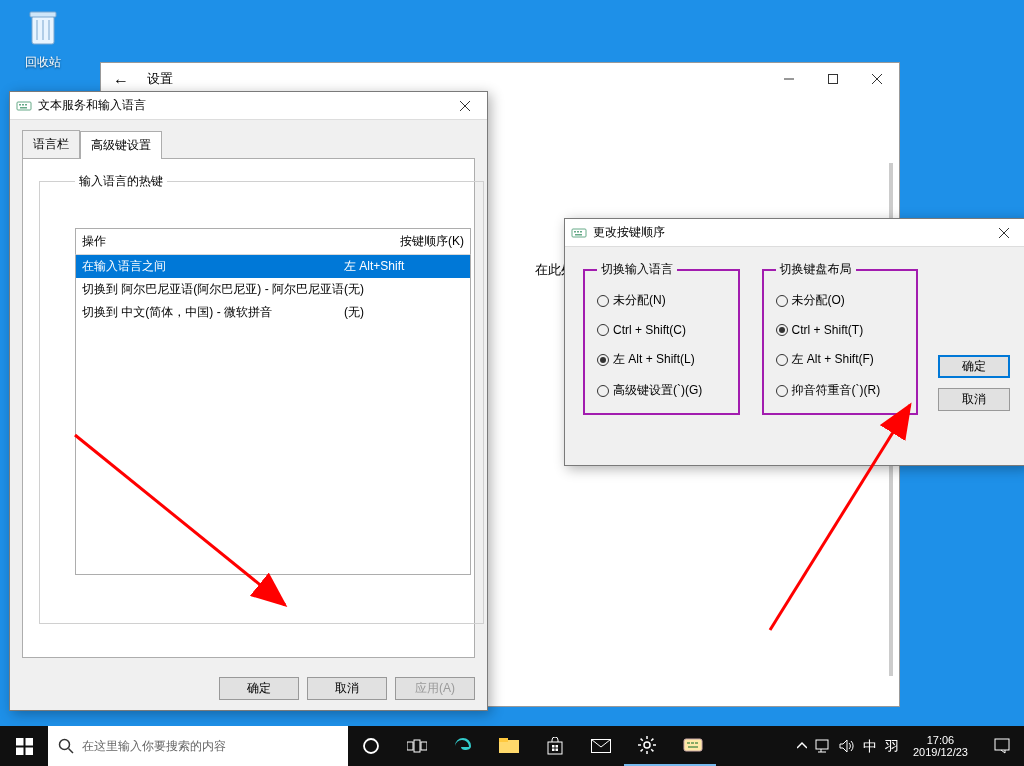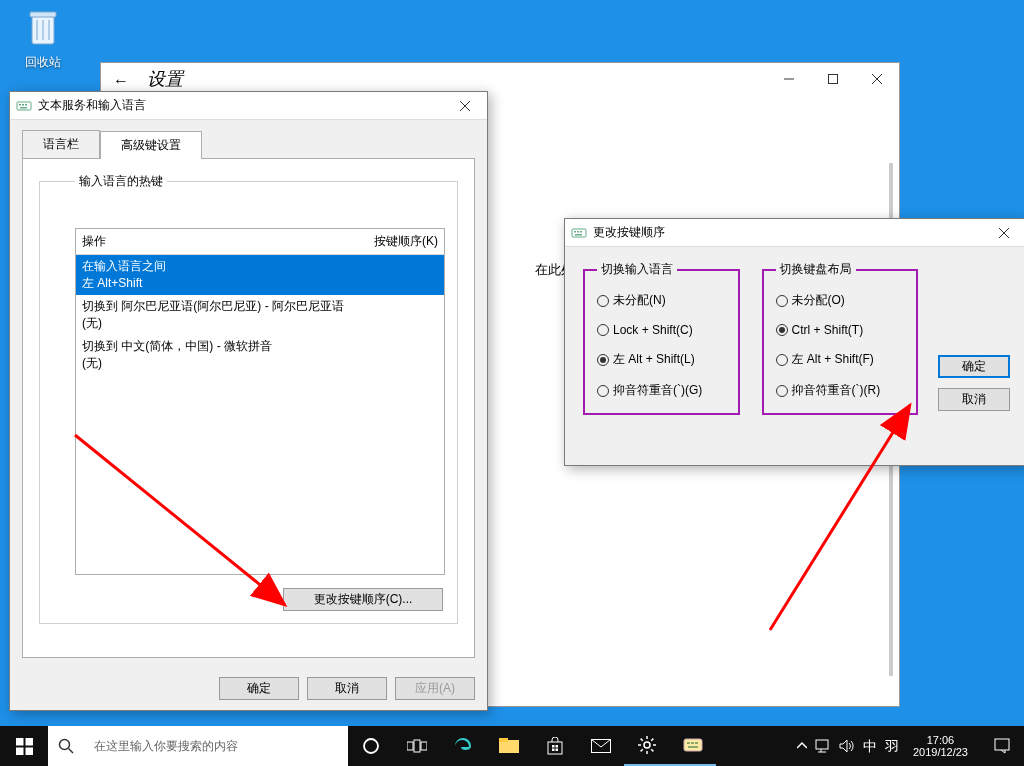--- a/index.html
+++ b/index.html
@@ -5,67 +5,67 @@
 * { box-sizing: border-box; font-family: "Microsoft YaHei", "Segoe UI", sans-serif; }
 body { margin: 0; width: 1024px; height: 766px; background: #1e90e8; overflow: hidden; position: relative; font-size: 12px; }
 
 .desktop-icon { position: absolute; top: 8px; left: 8px; width: 70px; text-align: center; color: #fff; }
 .desktop-icon .bin { width: 42px; height: 42px; margin: 0 auto 4px; }
 .desktop-icon .lbl { text-shadow: 0 1px 2px rgba(0,0,0,.6); }
 
 .settings-window { position: absolute; top: 62px; left: 100px; width: 800px; height: 645px; background: #fff; border: 1px solid #999; }
 .settings-title { height: 32px; display: flex; align-items: center; }
 .settings-title .nav { padding: 0 12px; font-size: 16px; cursor: default; }
-.settings-title .ttl { padding-left: 6px; flex: 1; font-size: 18px; font-style: italic; }
+.settings-title .ttl { padding-left: 6px; flex: 1; font-size: 13px; }
 .wctl { width: 44px; height: 28px; display: flex; align-items: center; justify-content: center; }
 .settings-body { padding: 18px 24px; font-size: 13px; }
 .scroll-hint { position: absolute; right: 6px; top: 100px; bottom: 30px; width: 4px; background: #ccc; }
 
 .dialog { position: absolute; background: #f0f0f0; border: 1px solid #7a7a7a; box-shadow: 3px 3px 12px rgba(0,0,0,.3); }
 .dlg-title { height: 28px; display: flex; align-items: center; padding: 0 6px; background: #fff; border-bottom: 1px solid #ddd; }
 .dlg-title .ic { width: 16px; height: 16px; margin-right: 6px; }
 .dlg-title .t { flex: 1; font-size: 12px; }
 .close-x { width: 32px; height: 20px; display: flex; align-items: center; justify-content: center; }
 
 .dlg-text { top: 91px; left: 9px; width: 479px; height: 620px; }
 .tabs { display: flex; padding: 10px 12px 0; gap: 0; }
-.tab { padding: 5px 20px; border: 1px solid #adadad; border-bottom: none; background: #f0f0f0; position: relative; text-align: right; }
+.tab { padding: 5px 10px; border: 1px solid #adadad; border-bottom: none; background: #f0f0f0; position: relative; text-align: right; }
 .tab.active { background: #fff; z-index: 2; top: 1px; }
 .tab-body { margin: 0 12px 12px; border: 1px solid #adadad; background: #fff; padding: 14px; height: 500px; }
 .fieldset { border: 1px solid #d0d0d0; padding: 10px 12px 14px; margin-bottom: 14px; }
 .fieldset > legend { padding: 0 4px; font-size: 12px; }
 .radio-row { display: flex; gap: 90px; padding-top: 6px; }
 .radio { display: flex; align-items: center; gap: 4px; }
 .rb { width: 12px; height: 12px; border: 1px solid #333; border-radius: 50%; display: inline-flex; align-items: center; justify-content: center; }
 .rb.ck::after { content: ""; width: 6px; height: 6px; background: #333; border-radius: 50%; }
 .list-head { display: flex; border: 1px solid #adadad; border-bottom: 1px solid #d8d8d8; background: #fff; margin-top: 28px; }
 .list-head .c1 { flex: 1; padding: 4px 6px; }
 .list-head .c2 { width: 120px; padding: 4px 6px; text-align: right; }
 .list { border: 1px solid #adadad; border-top: none; height: 320px; background: #fff; overflow: hidden; }
-.row { display: flex; padding: 3px 6px; flex-direction: column; }
+.row { display: flex; padding: 3px 6px; }
 .row .c1 { flex: 1; white-space: nowrap; overflow: hidden; }
 .row .c2 { width: 120px; }
 .row.sel { background: #0078d7; color: #fff; }
 .btn { min-width: 80px; height: 23px; border: 1px solid #999; background: #e1e1e1; display: inline-flex; align-items: center; justify-content: center; padding: 0 10px; }
 .btn.disabled { color: #9a9a9a; }
 .change-btn { position: absolute; right: 26px; bottom: 156px; width: 160px; }
 .bottom-btns { position: absolute; right: 12px; bottom: 10px; display: flex; gap: 8px; }
 
 .dlg-keys { top: 218px; left: 564px; width: 463px; height: 248px; }
 .keys-body { padding: 14px 16px; display: flex; gap: 18px; align-items: flex-start; }
 .group { border: 2px solid #a21caf; padding: 10px 12px 14px; width: 176px; }
 .group legend { padding: 0 4px; }
 .opts { display: flex; flex-direction: column; gap: 14px; padding-top: 4px; }
 .kbtns { display: flex; flex-direction: column; gap: 10px; padding-top: 94px; }
 .kbtn { width: 72px; height: 23px; border: 1px solid #999; background: #e1e1e1; display: flex; align-items: center; justify-content: center; }
 .kbtn.primary { border: 2px solid #0078d7; }
 
 .taskbar { position: absolute; bottom: 0; left: 0; right: 0; height: 40px; background: #101010; display: flex; align-items: center; color: #fff; }
 .start { width: 48px; height: 40px; display: flex; align-items: center; justify-content: center; }
-.search { flex: 0 0 300px; height: 40px; background: #fff; display: flex; align-items: center; padding: 8px 10px; color: #666; gap: 20px; }
+.search { flex: 0 0 300px; height: 40px; background: #fff; display: flex; align-items: center; padding: 8px 10px; color: #666; gap: 8px; }
 .tb-ic { width: 46px; height: 40px; display: flex; align-items: center; justify-content: center; }
 .tray { margin-left: auto; display: flex; align-items: center; gap: 8px; padding-right: 2px; font-size: 11px; }
 .tray .tx { line-height: 1; }
 .clock { text-align: center; padding: 0 6px; }
 .notif { width: 40px; height: 40px; display: flex; align-items: center; justify-content: center; }
 
 svg { display: block; }
 
 .arrow-svg { position: absolute; pointer-events: none; }
 </style>
@@ -147,21 +147,20 @@
           </div>
         <div class="row">
             <div class="c1">切换到 阿尔巴尼亚语(阿尔巴尼亚) - 阿尔巴尼亚语</div>
             <div class="c2">(无)</div>
           </div>
         <div class="row">
             <div class="c1">切换到 中文(简体，中国) - 微软拼音</div>
             <div class="c2">(无)</div>
           </div>
       </div>
-      <div class="btn change-btn" style="position:absolute; right:14px; bottom:12px;">更改按键顺序(C)...</div>
     </fieldset>
   </div>
   <div class="bottom-btns">
     <div class="btn">确定</div>
     <div class="btn">取消</div>
     <div class="btn disabled">应用(A)</div>
   </div>
 </div>
 
 <div class="dialog dlg-keys">
@@ -186,29 +185,29 @@
   <div class="keys-body">
     <fieldset class="group">
       <legend>切换输入语言</legend>
       <div class="opts">
         <label class="radio">
             <span class="rb"></span>
             <span>未分配(N)</span>
           </label>
         <label class="radio">
             <span class="rb"></span>
-            <span>Lock + Shift(C)</span>
+            <span>Ctrl + Shift(C)</span>
           </label>
         <label class="radio">
             <span class="rb ck"></span>
             <span>左 Alt + Shift(L)</span>
           </label>
         <label class="radio">
             <span class="rb"></span>
-            <span>抑音符重音(`)(G)</span>
+            <span>高级键设置(`)(G)</span>
           </label>
       </div>
     </fieldset>
     <fieldset class="group">
       <legend>切换键盘布局</legend>
       <div class="opts">
         <label class="radio">
             <span class="rb"></span>
             <span>未分配(O)</span>
           </label>

